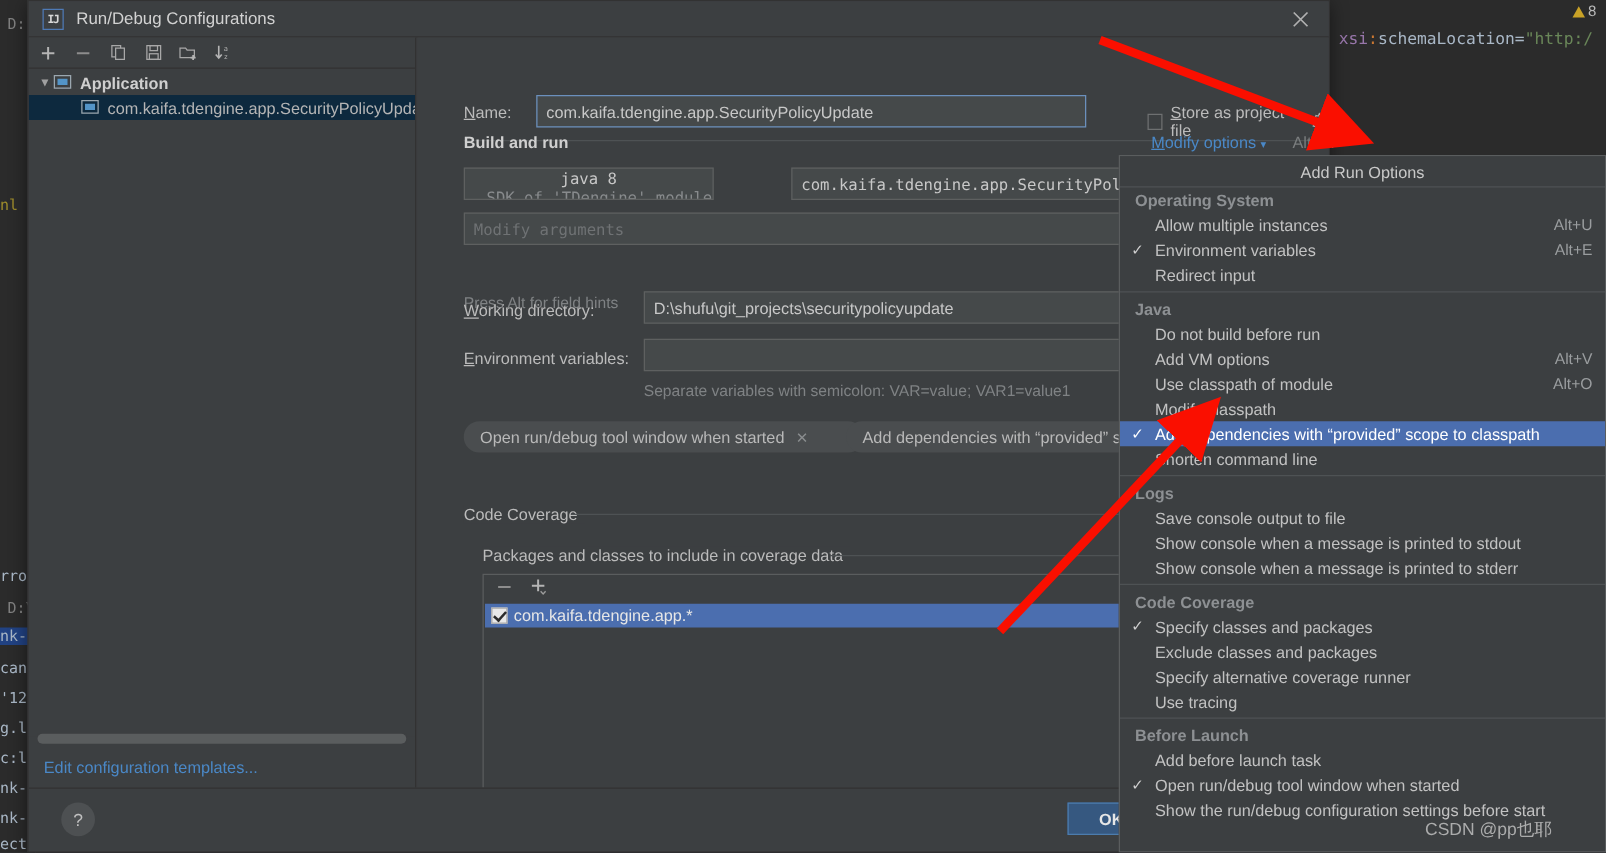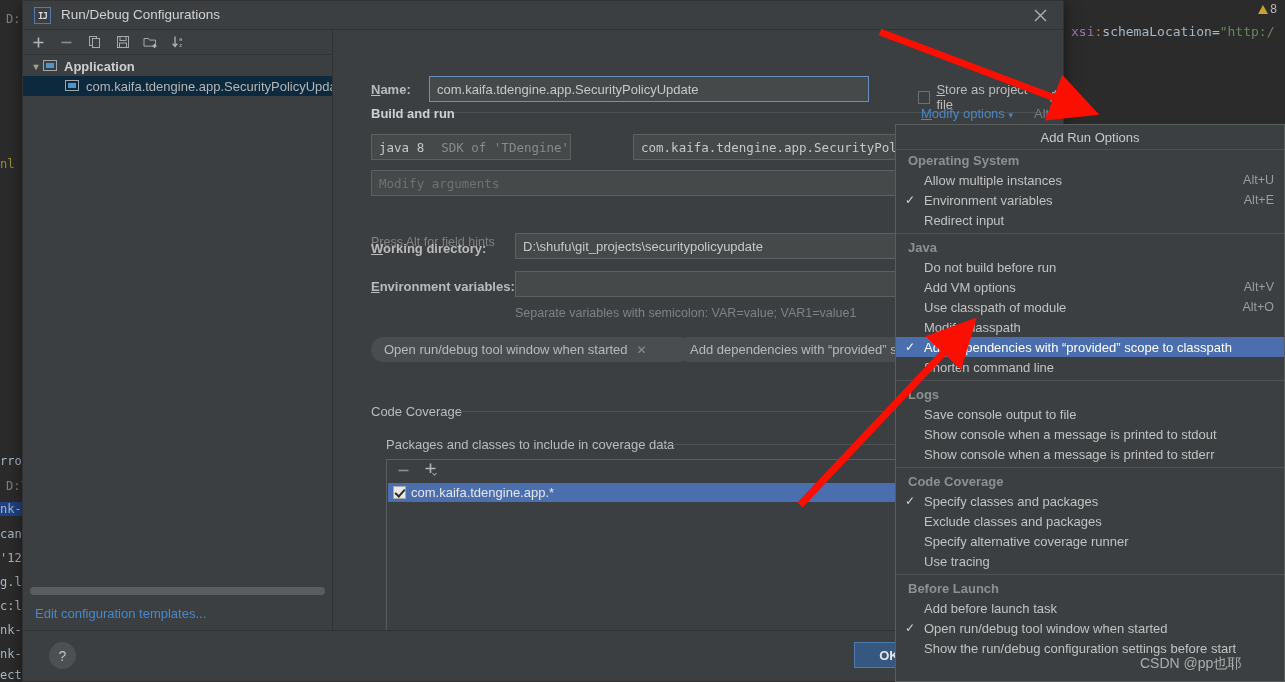--- a/index.html
+++ b/index.html
@@ -224,21 +224,20 @@
   .content {
     position: absolute;
     left: 311px; top: 29px;
     right: 0; height: 601px;
     background: #3c3f41;
   }
   .row-label {
     position: absolute;
     color: #bbbbbb;
     font-size: 13px;
-    font-weight: bold;
   }
   .row-label u { text-decoration: underline; }
   .field {
     position: absolute;
     background: #45494a;
     border: 1px solid #5e6060;
     box-sizing: border-box;
     color: #c8c8c8;
     font-size: 13px;
     display: flex; align-items: center;
@@ -615,21 +614,21 @@
             </svg>
         </span>
       </div>
 
       <div class="hr" style="left:37px; top:82px; width:686px;"></div>
 
       <div class="section-title" style="left:37px; top:76px;">Build and run</div>
       <div class="modify-link" style="left:587px; top:76px;"><u>M</u>odify options <span style="font-size:9px;">▾</span></div>
       <div class="shortcut-dim" style="left:700px; top:76px;">Alt+M</div>
 
-      <div class="field mono" style="left:37px; top:104px; width:200px;">
+      <div class="field mono" style="left:37px; top:104px; width:200px;flex-direction:column;">
         <span style="color:#c8c8c8">java 8</span>
         <span style="color:#888b8d; margin-left:17px;">SDK of 'TDengine' module</span>
         <span class="combo-arrow">▼</span>
       </div>
       <div class="field mono" style="left:299px; top:104px; width:424px;">com.kaifa.tdengine.app.SecurityPolicyUpd</div>
 
       <div class="field mono placeholder" style="left:37px; top:140px; width:686px;">Modify arguments</div>
 
       <div class="hint" style="left:37px; top:205px;">Press Alt for field hints</div>
 

